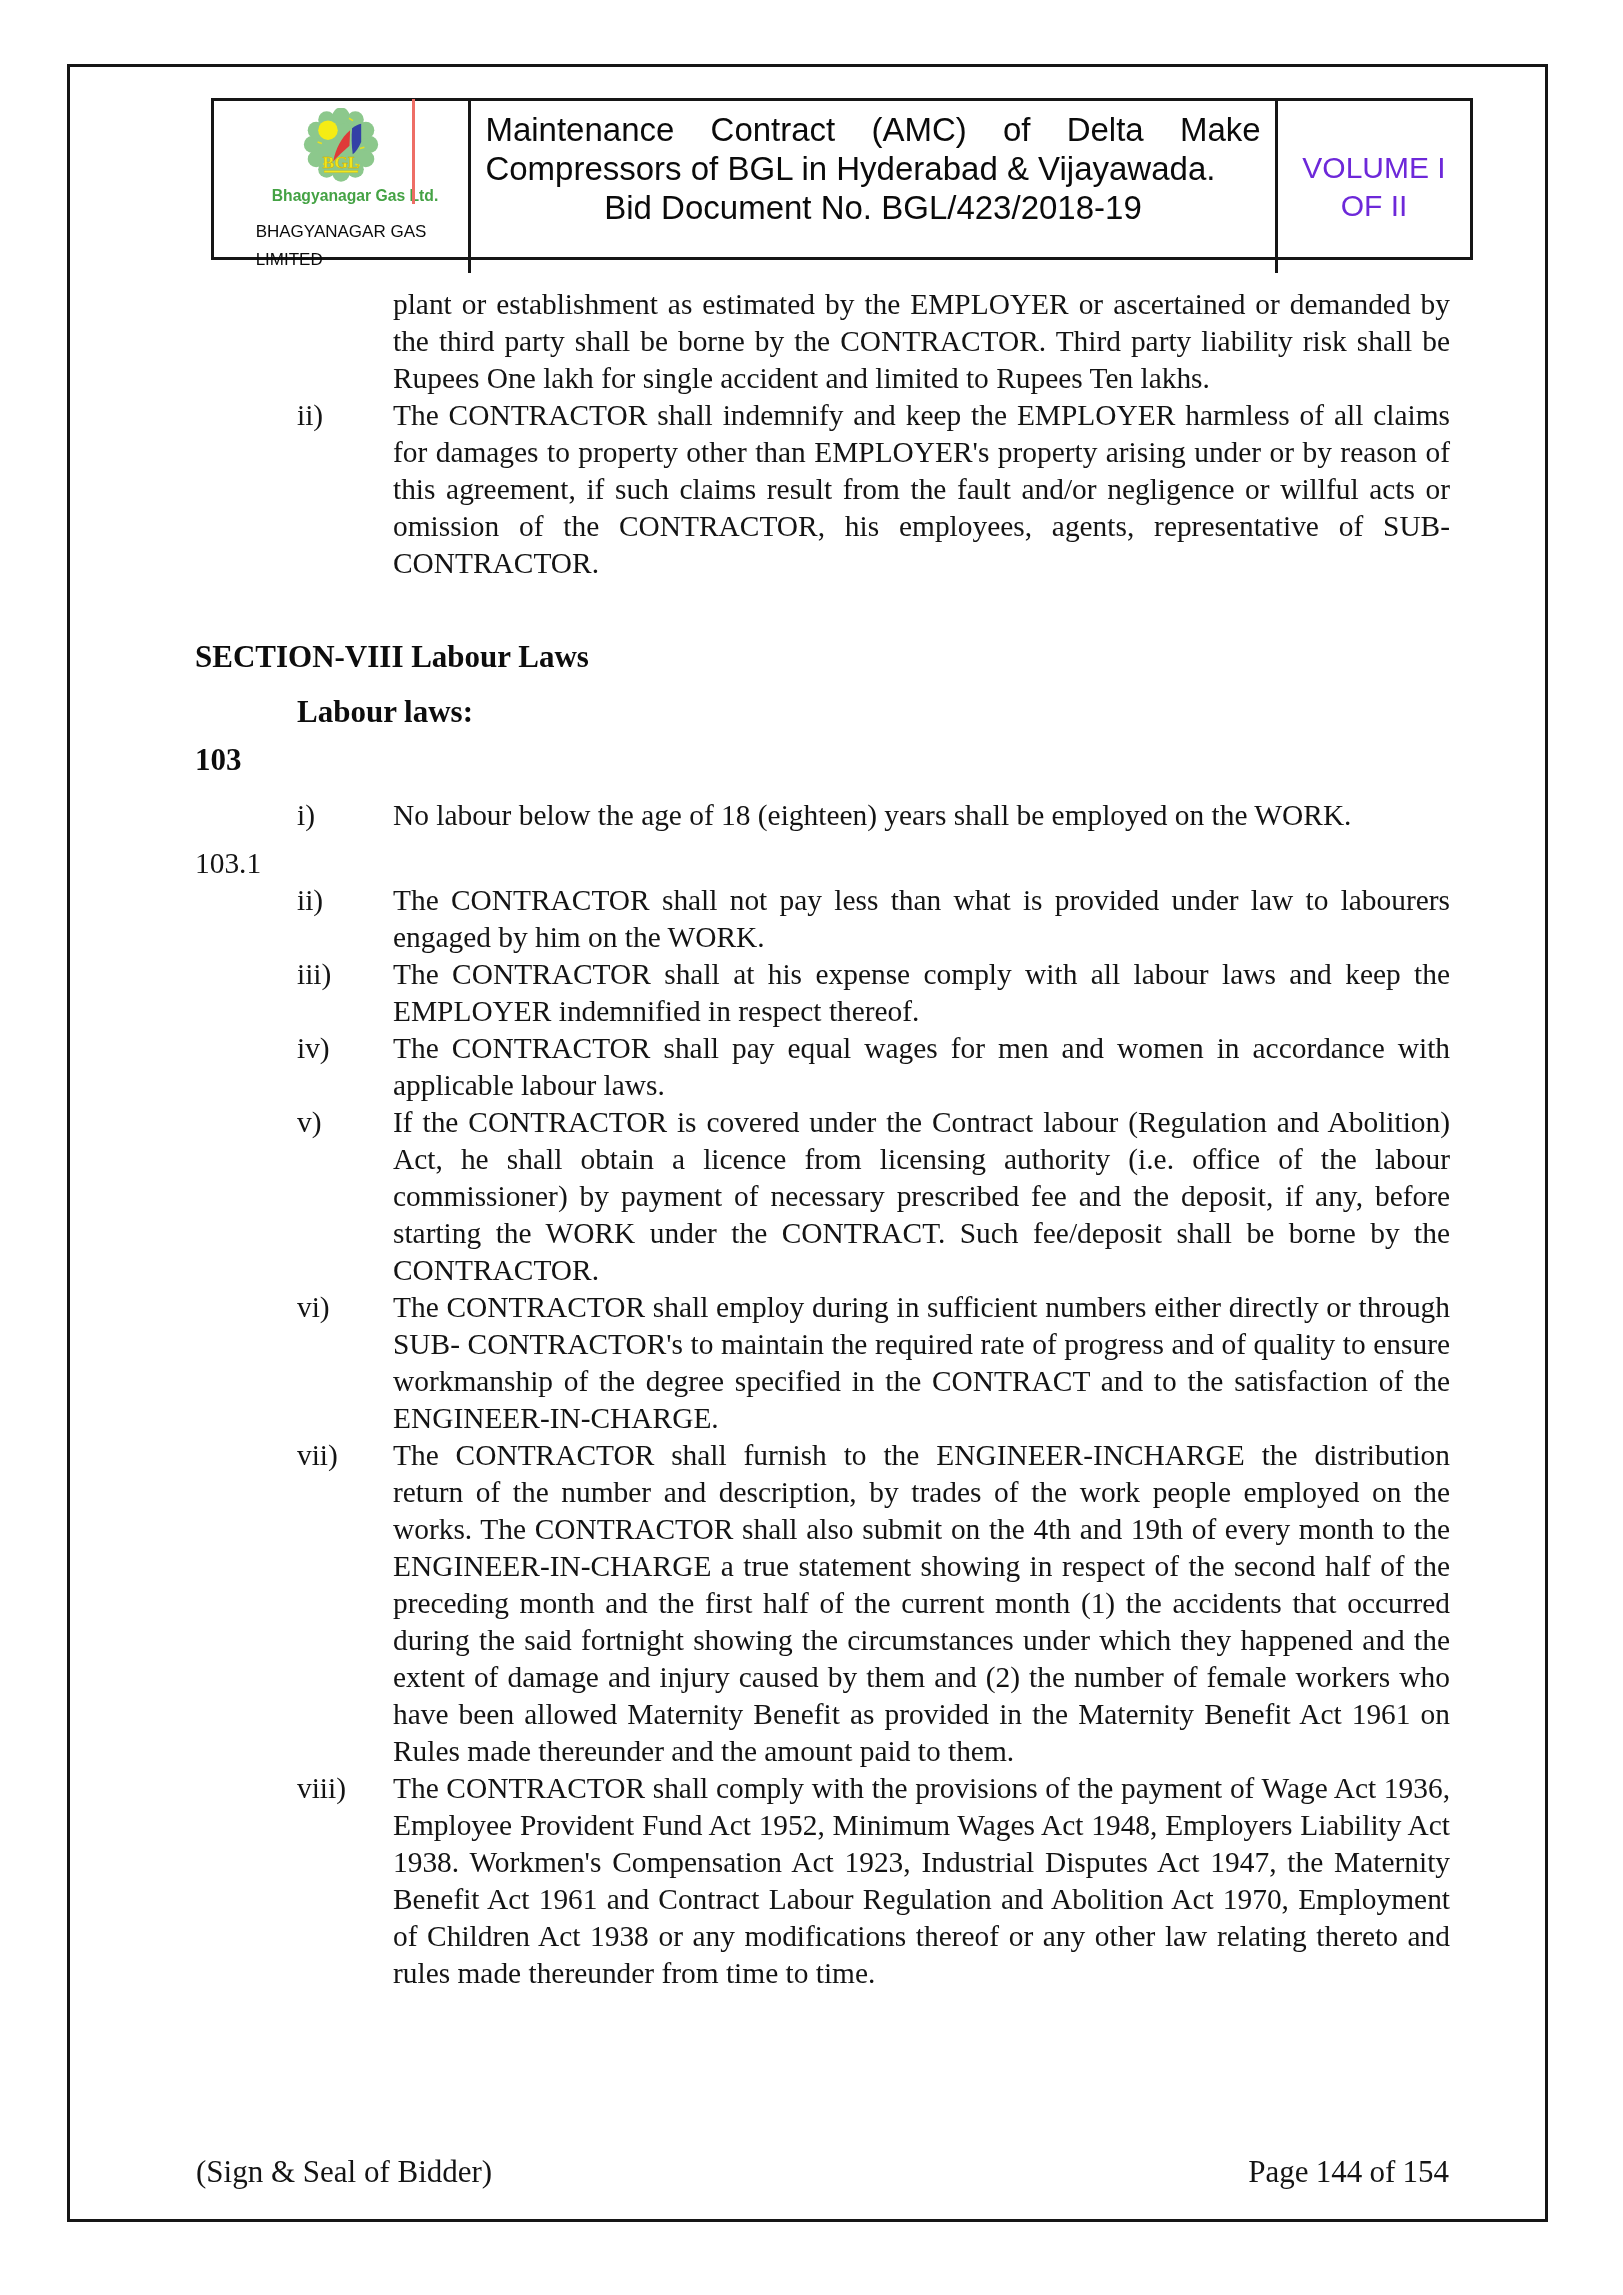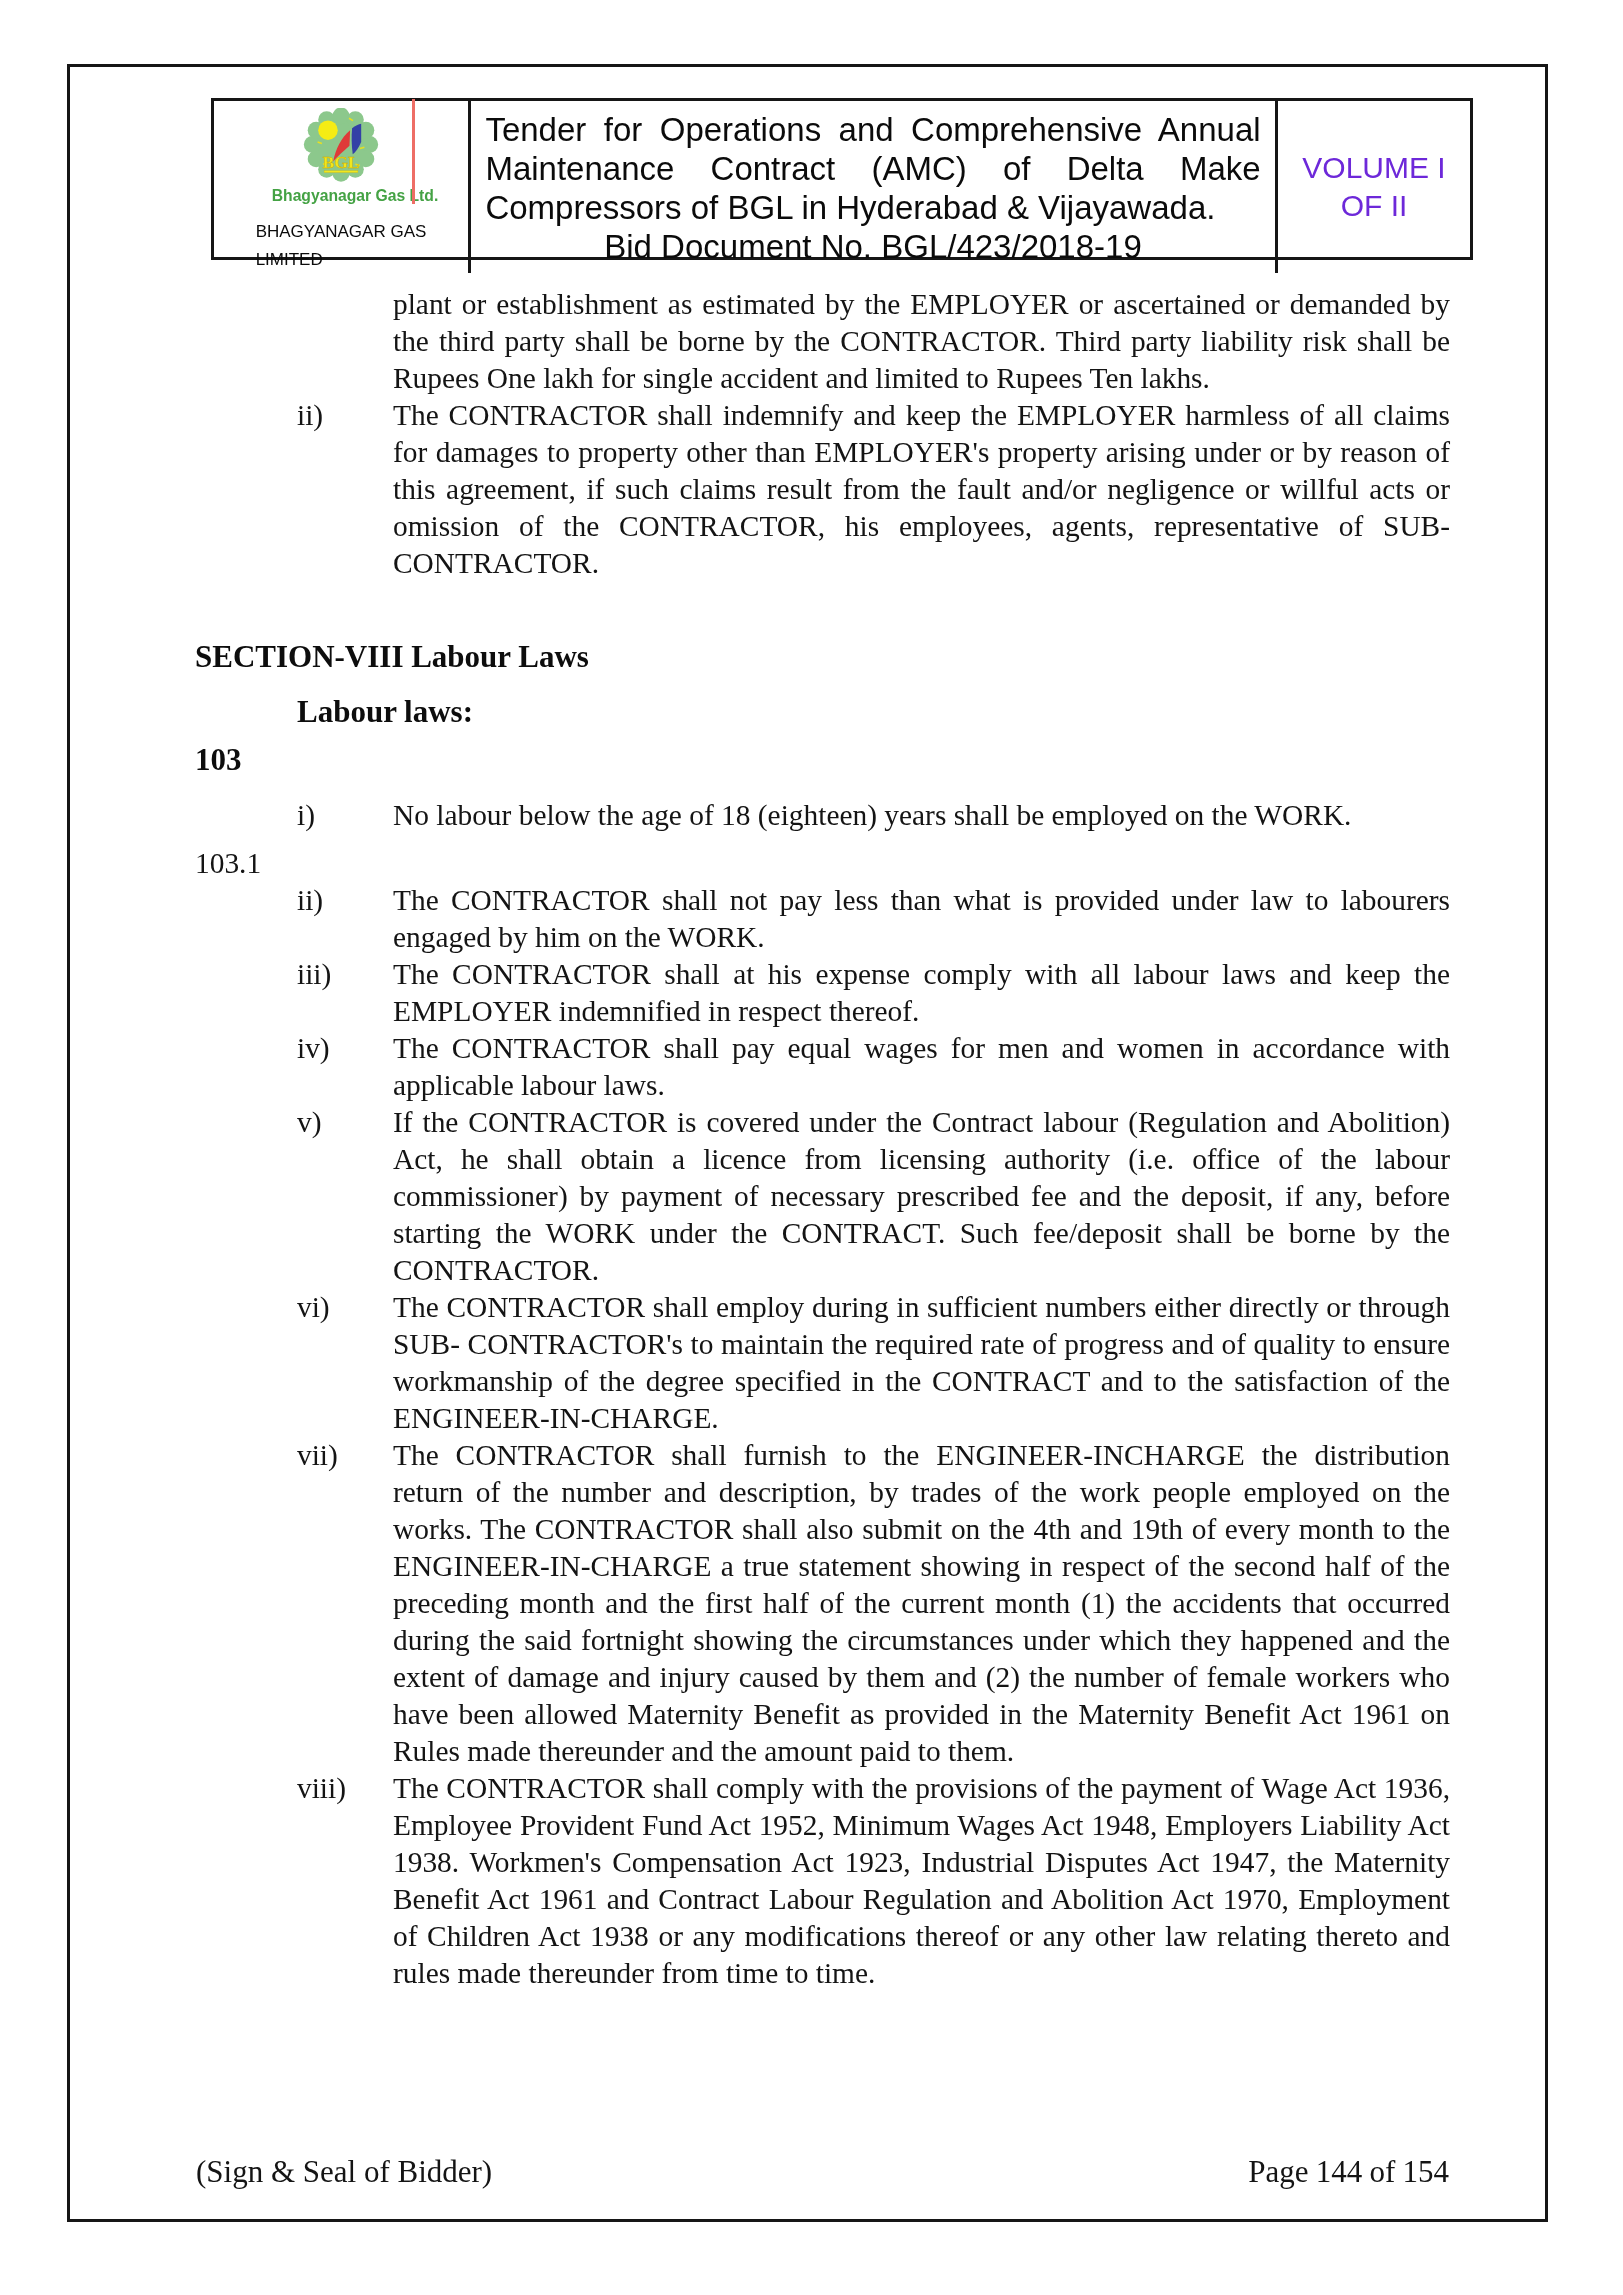--- a/index.html
+++ b/index.html
@@ -137,21 +137,20 @@
         <path fill="#3340A6" d="M83,31 C88,27 93,25 97,24 L97,52 C93,61 88,68 84,71 C82,57 82,43 83,31 Z"></path>
         <text x="66" y="92" text-anchor="middle" font-family="Liberation Serif, serif" font-weight="bold" font-size="27" fill="#F2E71C" stroke="#caa800" stroke-width="0.6">BGL</text>
         <rect x="40" y="96" width="52" height="3" fill="#F2E71C" stroke="#caa800" stroke-width="0.4"></rect>
       </svg>
       <div class="logo-caption" style="color: rgb(68, 162, 68);">Bhagyanagar Gas Ltd.</div>
       <div class="company-name">BHAGYANAGAR GAS
 LIMITED</div>
     </div>
 
     <div class="head-cell title-cell">
-      <span class="title-line jl">Tender for Operations and Comprehensive Annual</span>
       <span class="title-line jl">Maintenance Contract (AMC) of Delta Make</span>
       <span class="title-line">Compressors of BGL in Hyderabad &amp; Vijayawada.</span>
       <span class="title-line cl">Bid Document No. BGL/423/2018-19</span>
     </div>
 
     <div class="head-cell volume-cell">
       <span>VOLUME I</span>
       <span>OF II</span>
     </div>
   </div>

